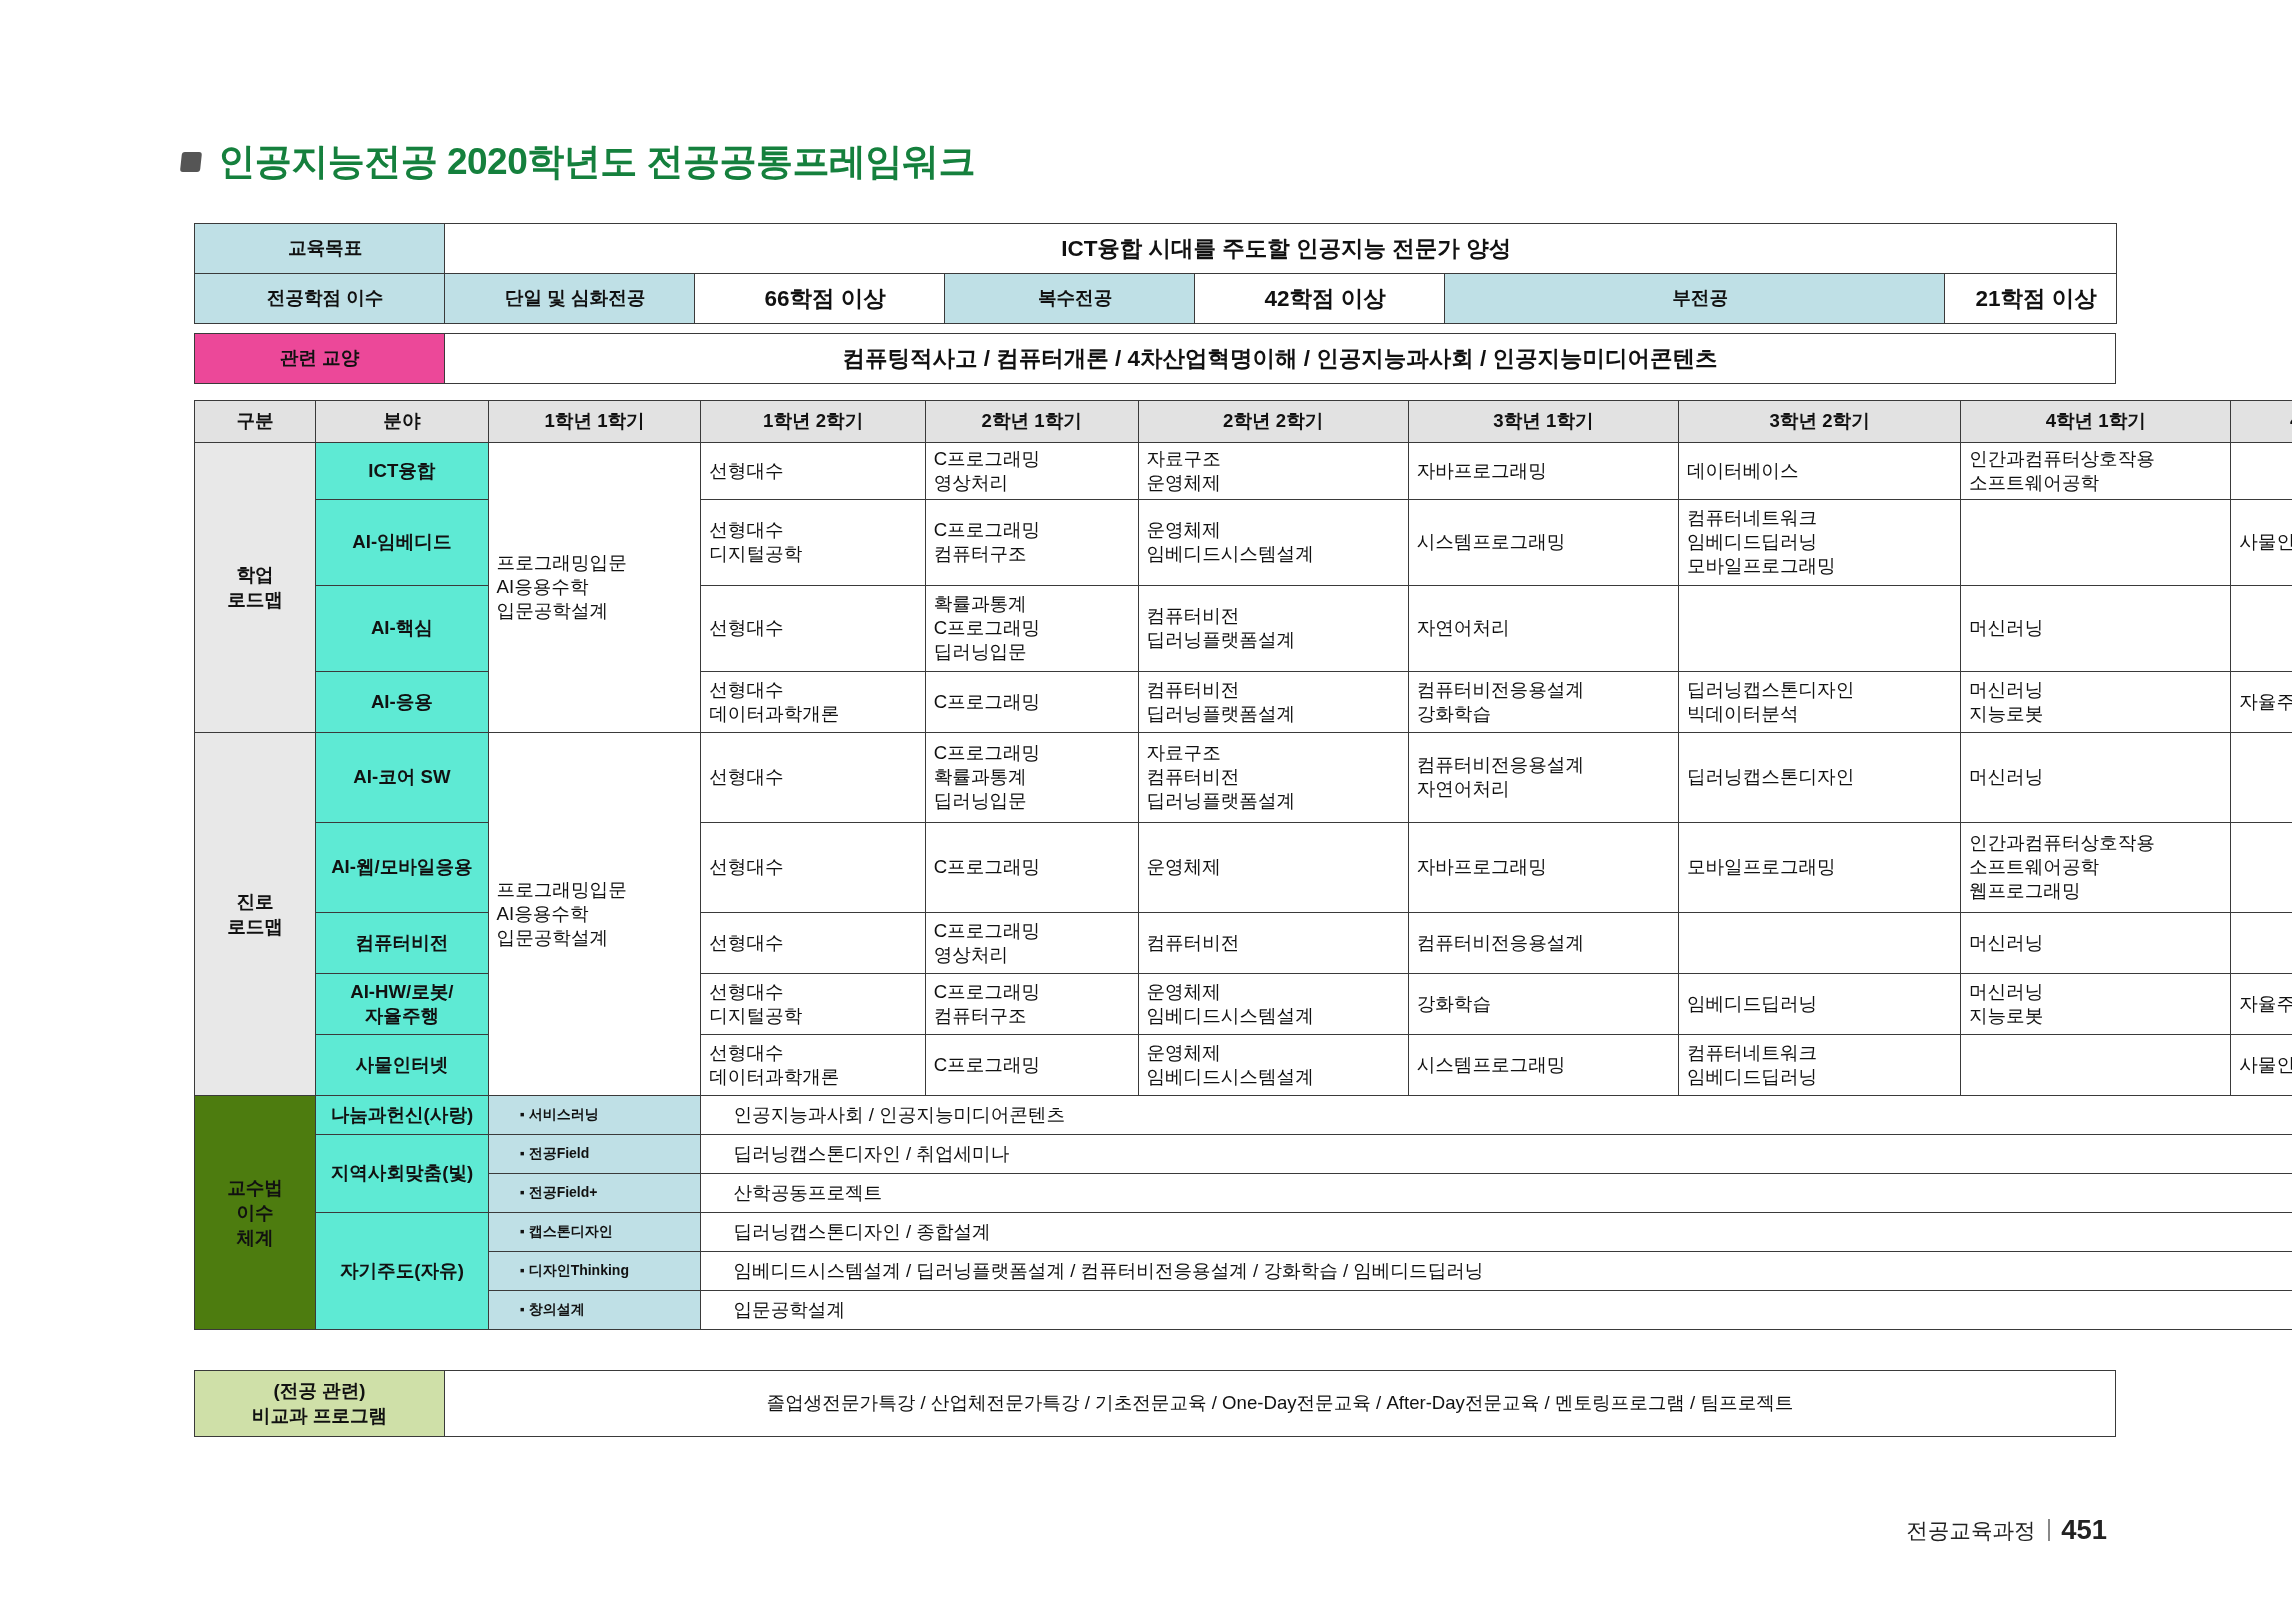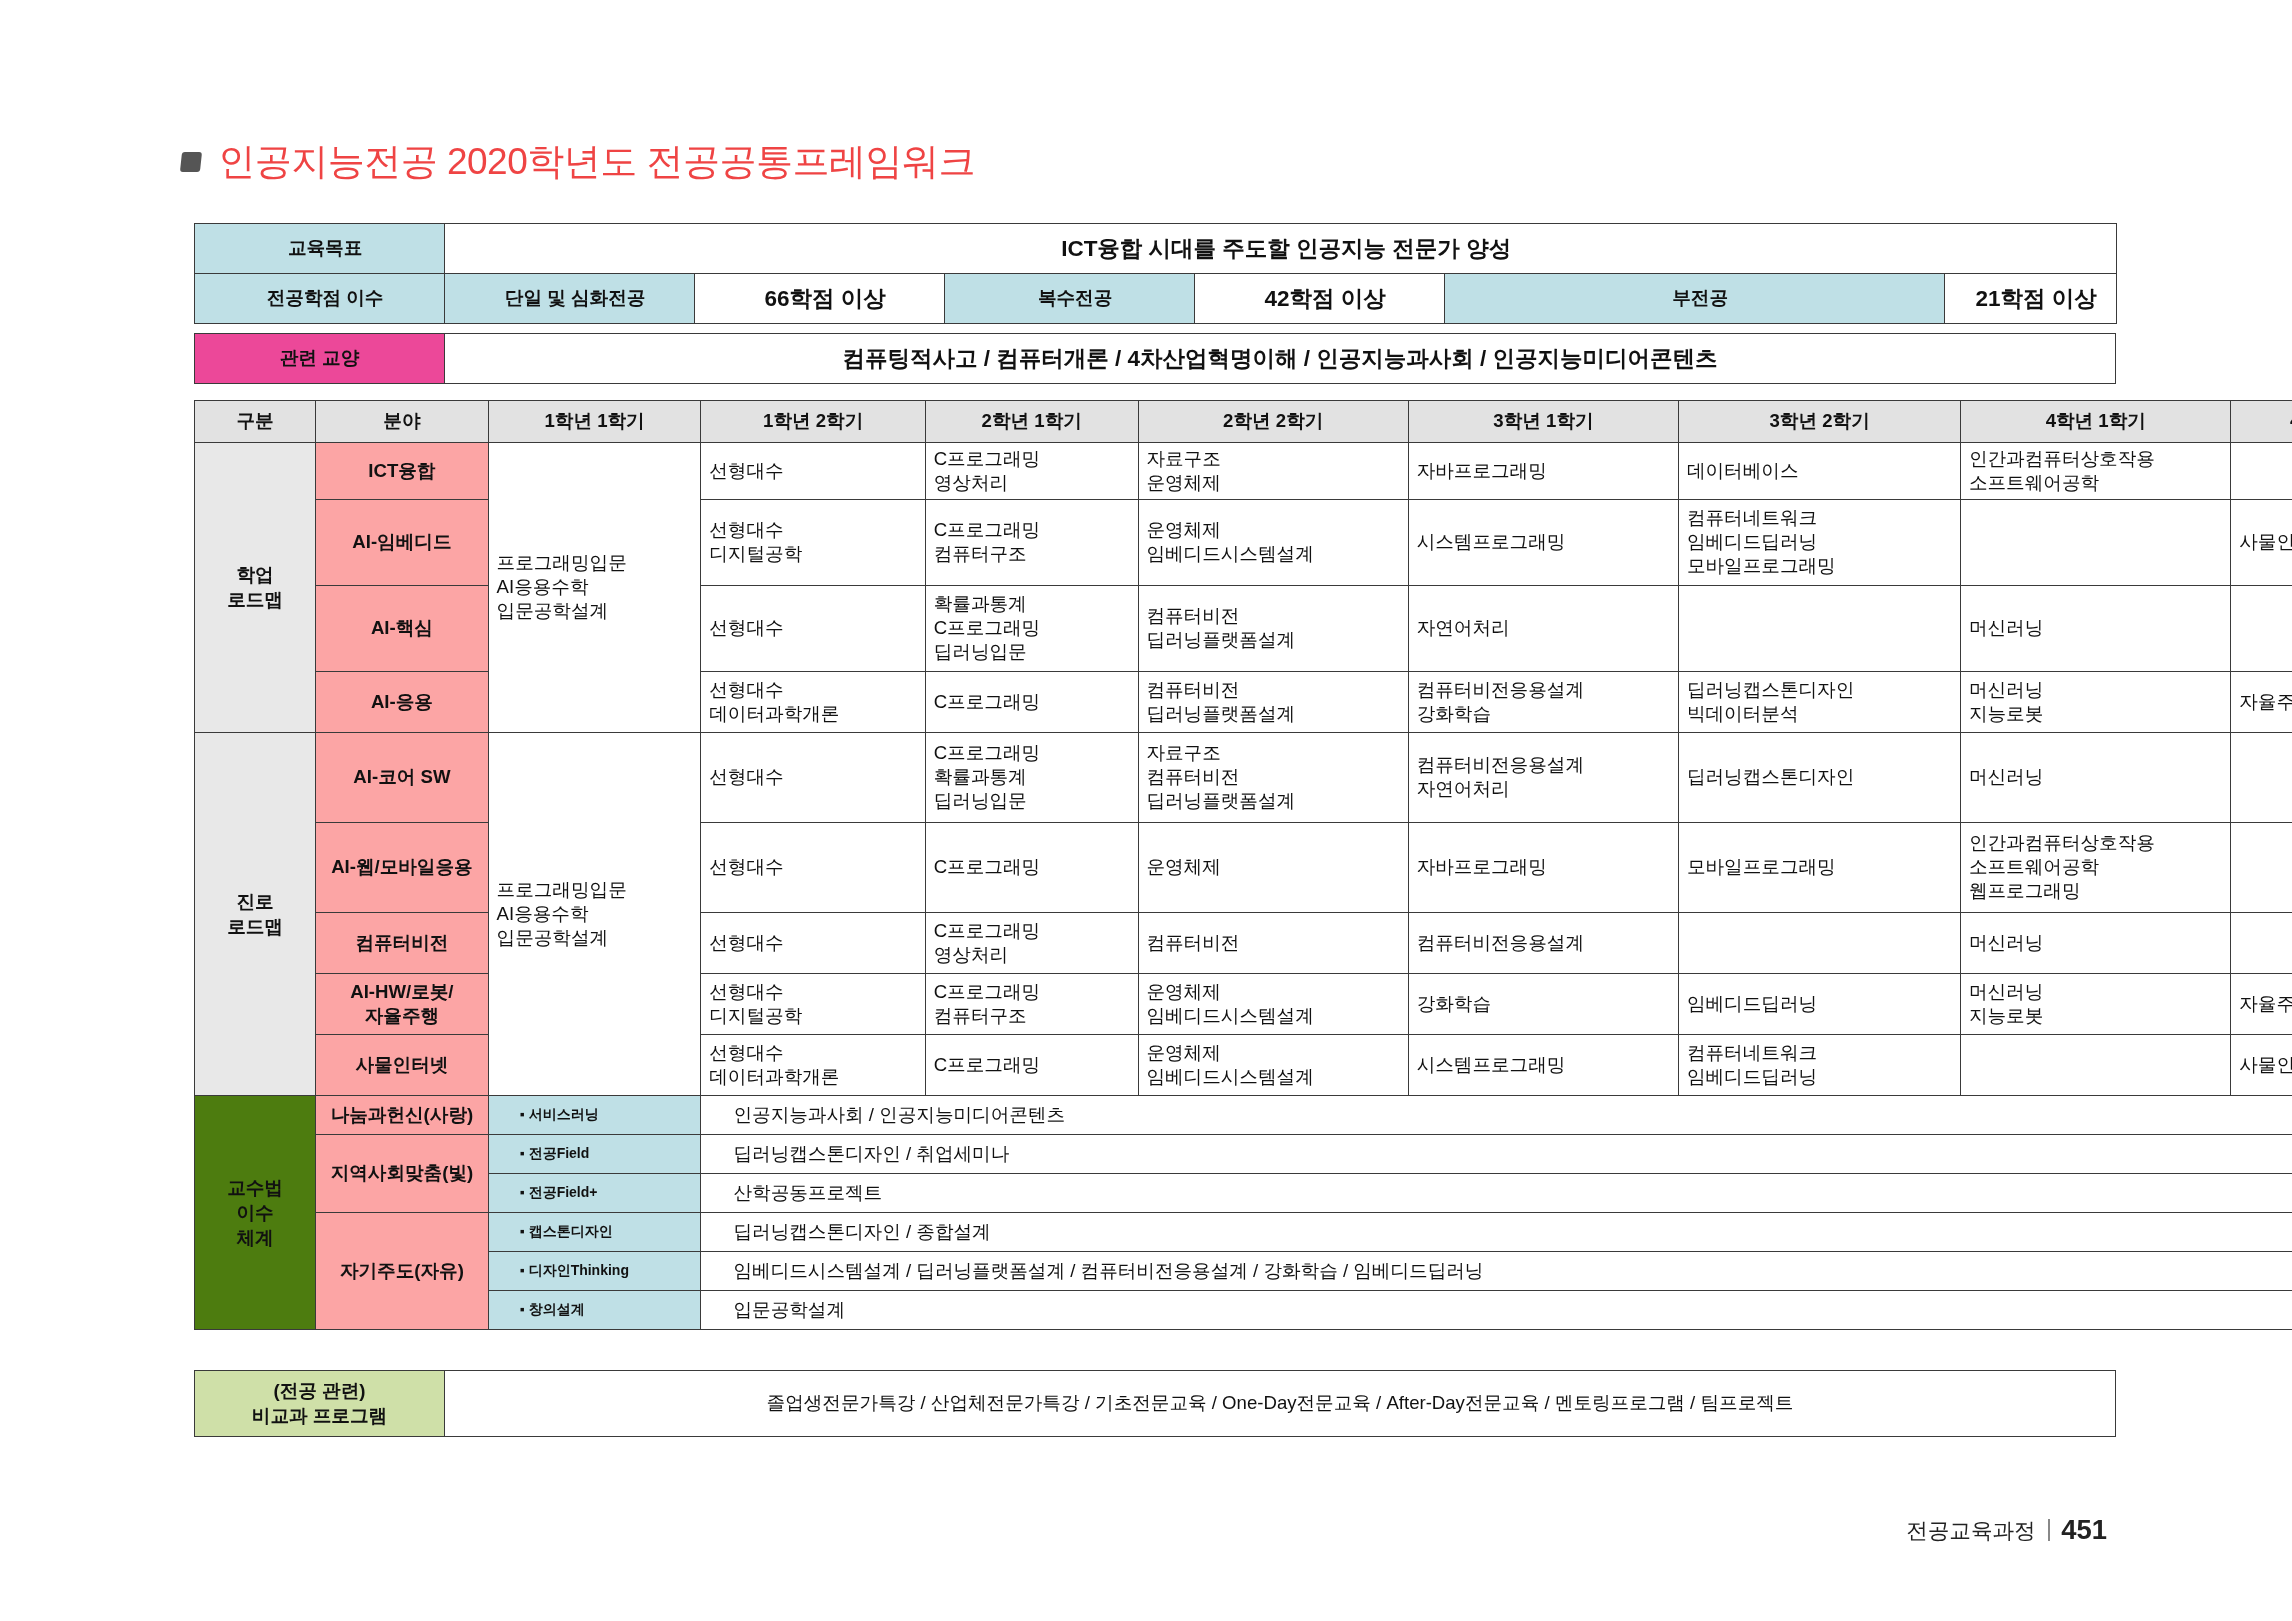--- a/index.html
+++ b/index.html
@@ -32,23 +32,23 @@
   }
   .title-bullet {
     width: 19.6px; height: 19.6px;
     background: #555;
     border-radius: 2.9px;
     transform: skewX(-6deg);
     display: inline-block;
   }
   .title-text {
     font-size: 37px;
-    font-weight: normal;
+    font-weight: bold;
     letter-spacing: -0.5px;
-    color: #ef4444;
+    color: #15803d;
     white-space: nowrap;
   }
   
   table {
     border-collapse: collapse;
     table-layout: fixed;
   }
   td, th {
     border: 1px solid #3a3a3a;
     font-size: 18.6px;
@@ -93,21 +93,21 @@
   .main-table td { height: 29px; }
   .main-table td.cell { font-size: 18.6px; line-height: 1.3; }
   .main-table .colhdr {
     background: #e2e2e2;
     font-weight: bold;
     text-align: center;
     font-size: 18.6px;
     height: 33px;
   }
   .main-table .rowlabel {
-    background: #fca5a5;
+    background: #5eead4;
     font-weight: bold;
     text-align: center;
     font-size: 18.6px;
     line-height: 1.3;
   }
   .main-table .grouplabel {
     background: #e8e8e8;
     font-weight: bold;
     text-align: center;
     font-size: 18.6px;

